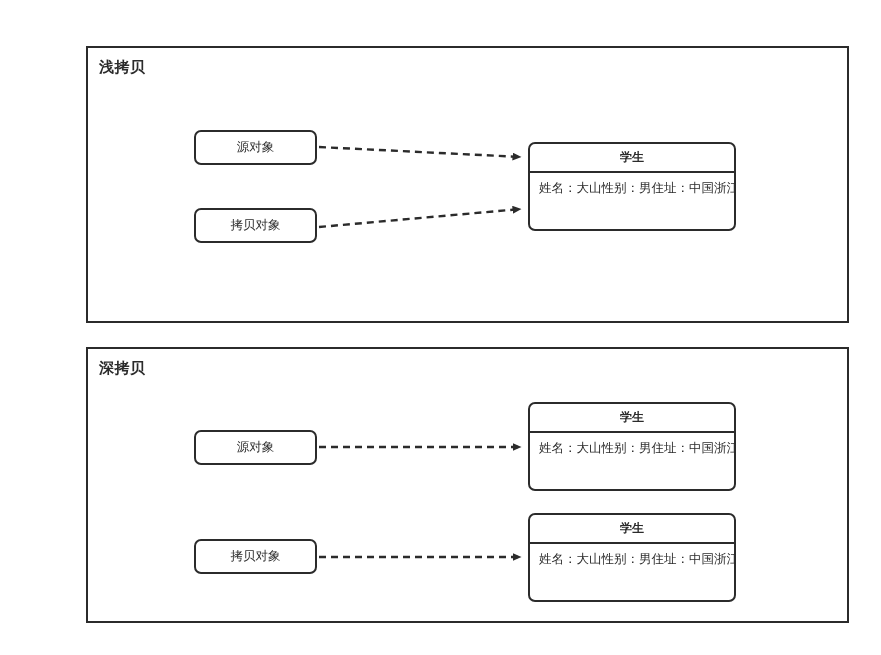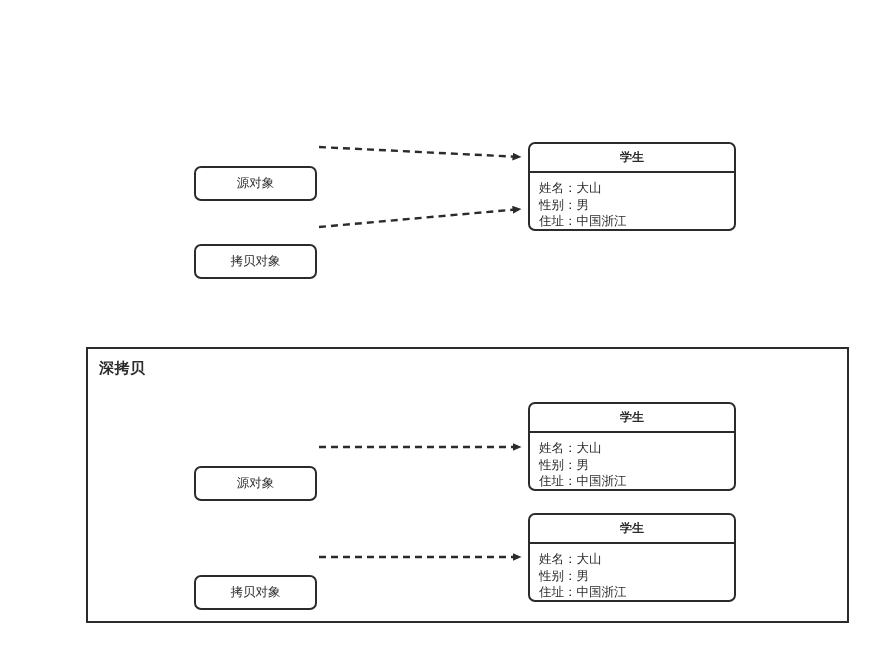--- a/index.html
+++ b/index.html
@@ -48,21 +48,20 @@
     border: 2px solid #2b2b2b;
     border-radius: 7px;
     background: #ffffff;
     box-sizing: border-box;
     display: flex;
     align-items: center;
     justify-content: center;
     font-size: 12.5px;
     color: #2b2b2b;
     white-space: nowrap;
-    margin-top: 36px;
   }
 
   
   .class-box {
     position: absolute;
     border: 2px solid #2b2b2b;
     border-radius: 7px;
     background: #ffffff;
     box-sizing: border-box;
     display: flex;
@@ -77,21 +76,21 @@
     justify-content: center;
     font-size: 12px;
     font-weight: bold;
     border-bottom: 2px solid #2b2b2b;
     color: #2b2b2b;
   }
   .class-body {
     flex: 1;
     padding: 7px 0 6px 9px;
     display: flex;
-    flex-direction: column;
+    flex-direction: row;
     justify-content: flex-start;
   }
   .class-field {
     font-size: 12.5px;
     line-height: 16.5px;
     color: #2b2b2b;
     white-space: nowrap;
   }
 
   
@@ -101,20 +100,23 @@
     width: 881px;
     height: 655px;
     pointer-events: none;
   }
 </style>
 </head>
 <body>
 
 <div class="canvas">
 
+  <div class="panel" id="panel-shallow">
+    <div class="panel-title">浅拷贝</div>
+  </div>
 
   <div class="obj-box" style="left:194px; top:130px; width:123px; height:35px;">
     <span>源对象</span>
   </div>
 
   <div class="obj-box" style="left:194px; top:208px; width:123px; height:35px;">
     <span>拷贝对象</span>
   </div>
 
   <div class="class-box" style="left:528px; top:142px; width:208px; height:89px;">

